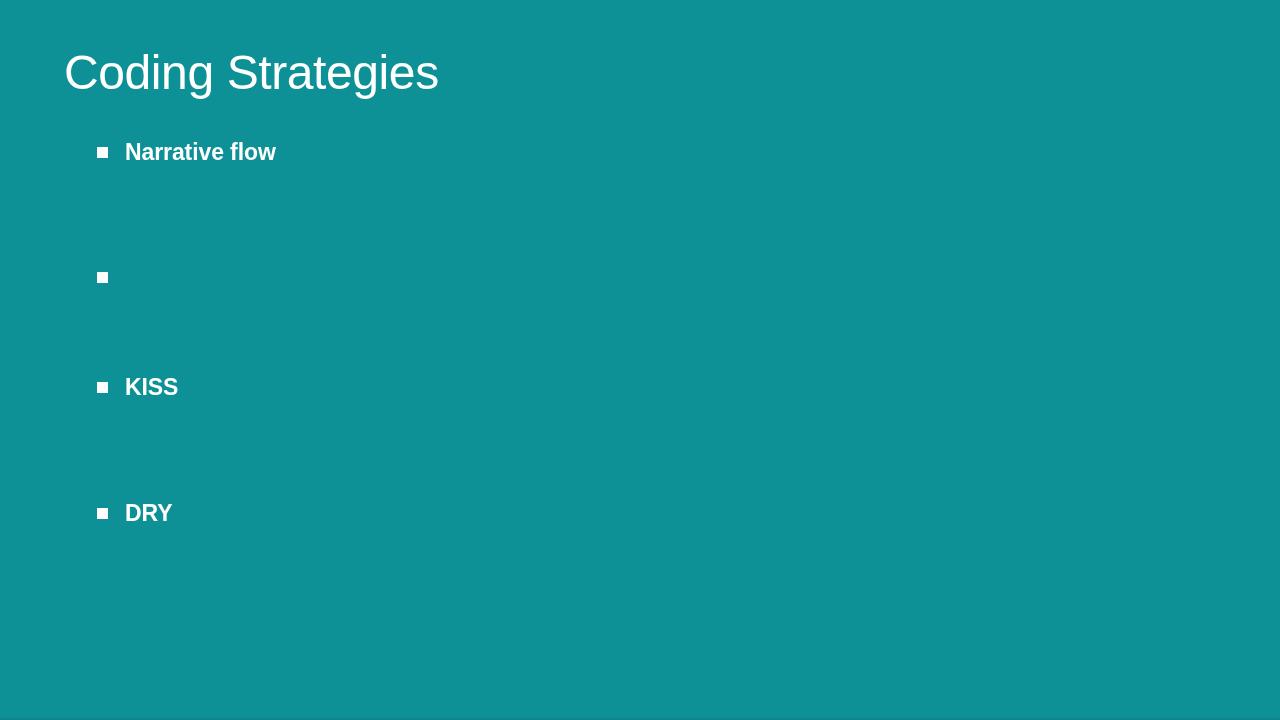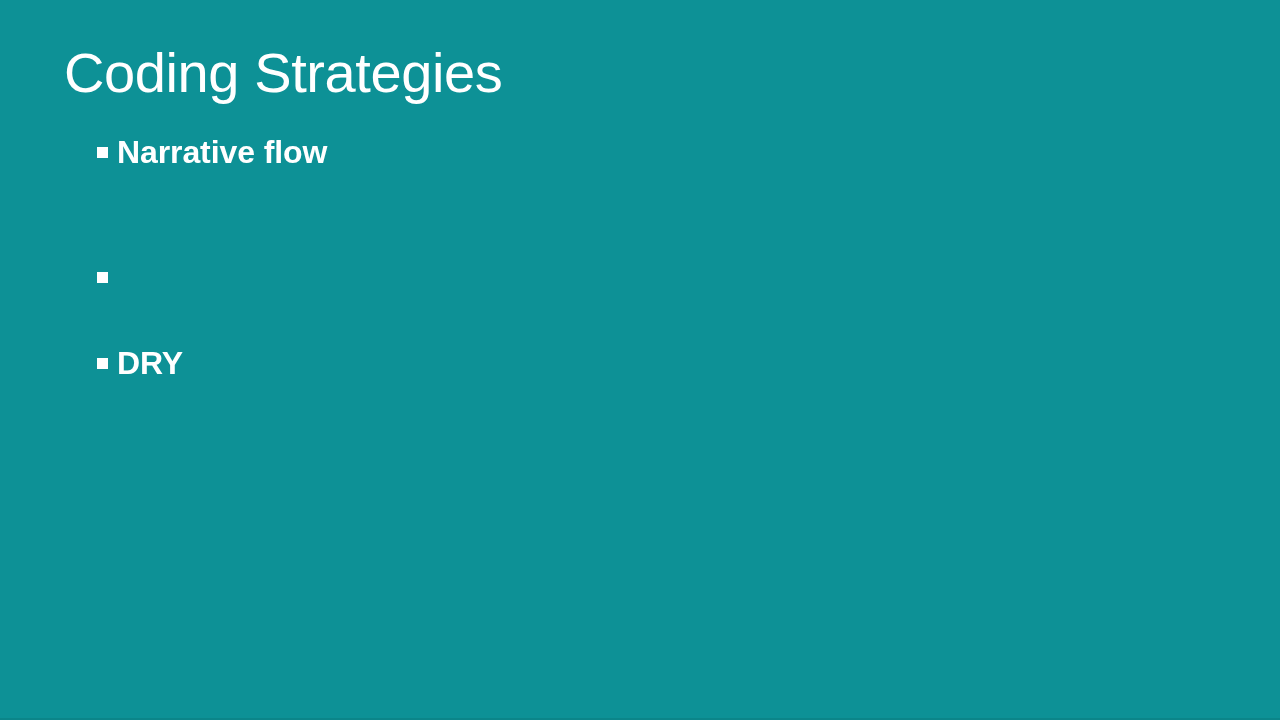--- a/index.html
+++ b/index.html
@@ -32,21 +32,21 @@
     background: #0b8589;
   }
 
   .slide-title {
     position: absolute;
     left: 64px;
     top: 44px;
     margin: 0;
     color: #ffffff;
     font-family: "Liberation Sans", sans-serif;
-    font-size: 56px;
+    font-size: 48px;
     font-weight: 400;
     letter-spacing: -0.4px;
     line-height: 58px;
     white-space: nowrap;
   }
 
   .bullet-list {
     position: absolute;
     left: 64px;
     top: 132px;
@@ -74,24 +74,24 @@
     left: 33px;
     top: 15px;
     width: 11px;
     height: 11px;
     background: #ffffff;
     flex: none;
   }
 
   .bullet-label {
     display: block;
-    margin-left: 20px;
+    margin-left: 28px;
     color: #ffffff;
     font-family: "Liberation Sans", sans-serif;
-    font-size: 32px;
+    font-size: 23px;
     font-weight: 700;
     letter-spacing: -0.1px;
     line-height: 40px;
     white-space: nowrap;
   }
 </style>
 </head>
 <body>
 
 <div id="slide">
@@ -102,20 +102,24 @@
 
     <li class="bullet-item">
       <span class="bullet-marker"></span>
       <span class="bullet-label">Narrative flow</span>
     </li>
 
     <li class="bullet-item gap-115">
       <span class="bullet-marker"></span>
     </li>
 
+    <li class="bullet-item gap-140">
+      <span class="bullet-marker"></span>
+      <span class="bullet-label">KISS</span>
+    </li>
 
     <li class="bullet-item gap-116">
       <span class="bullet-marker"></span>
       <span class="bullet-label">DRY</span>
     </li>
 
   </ul>
 
   <div class="bottom-edge"></div>
 

